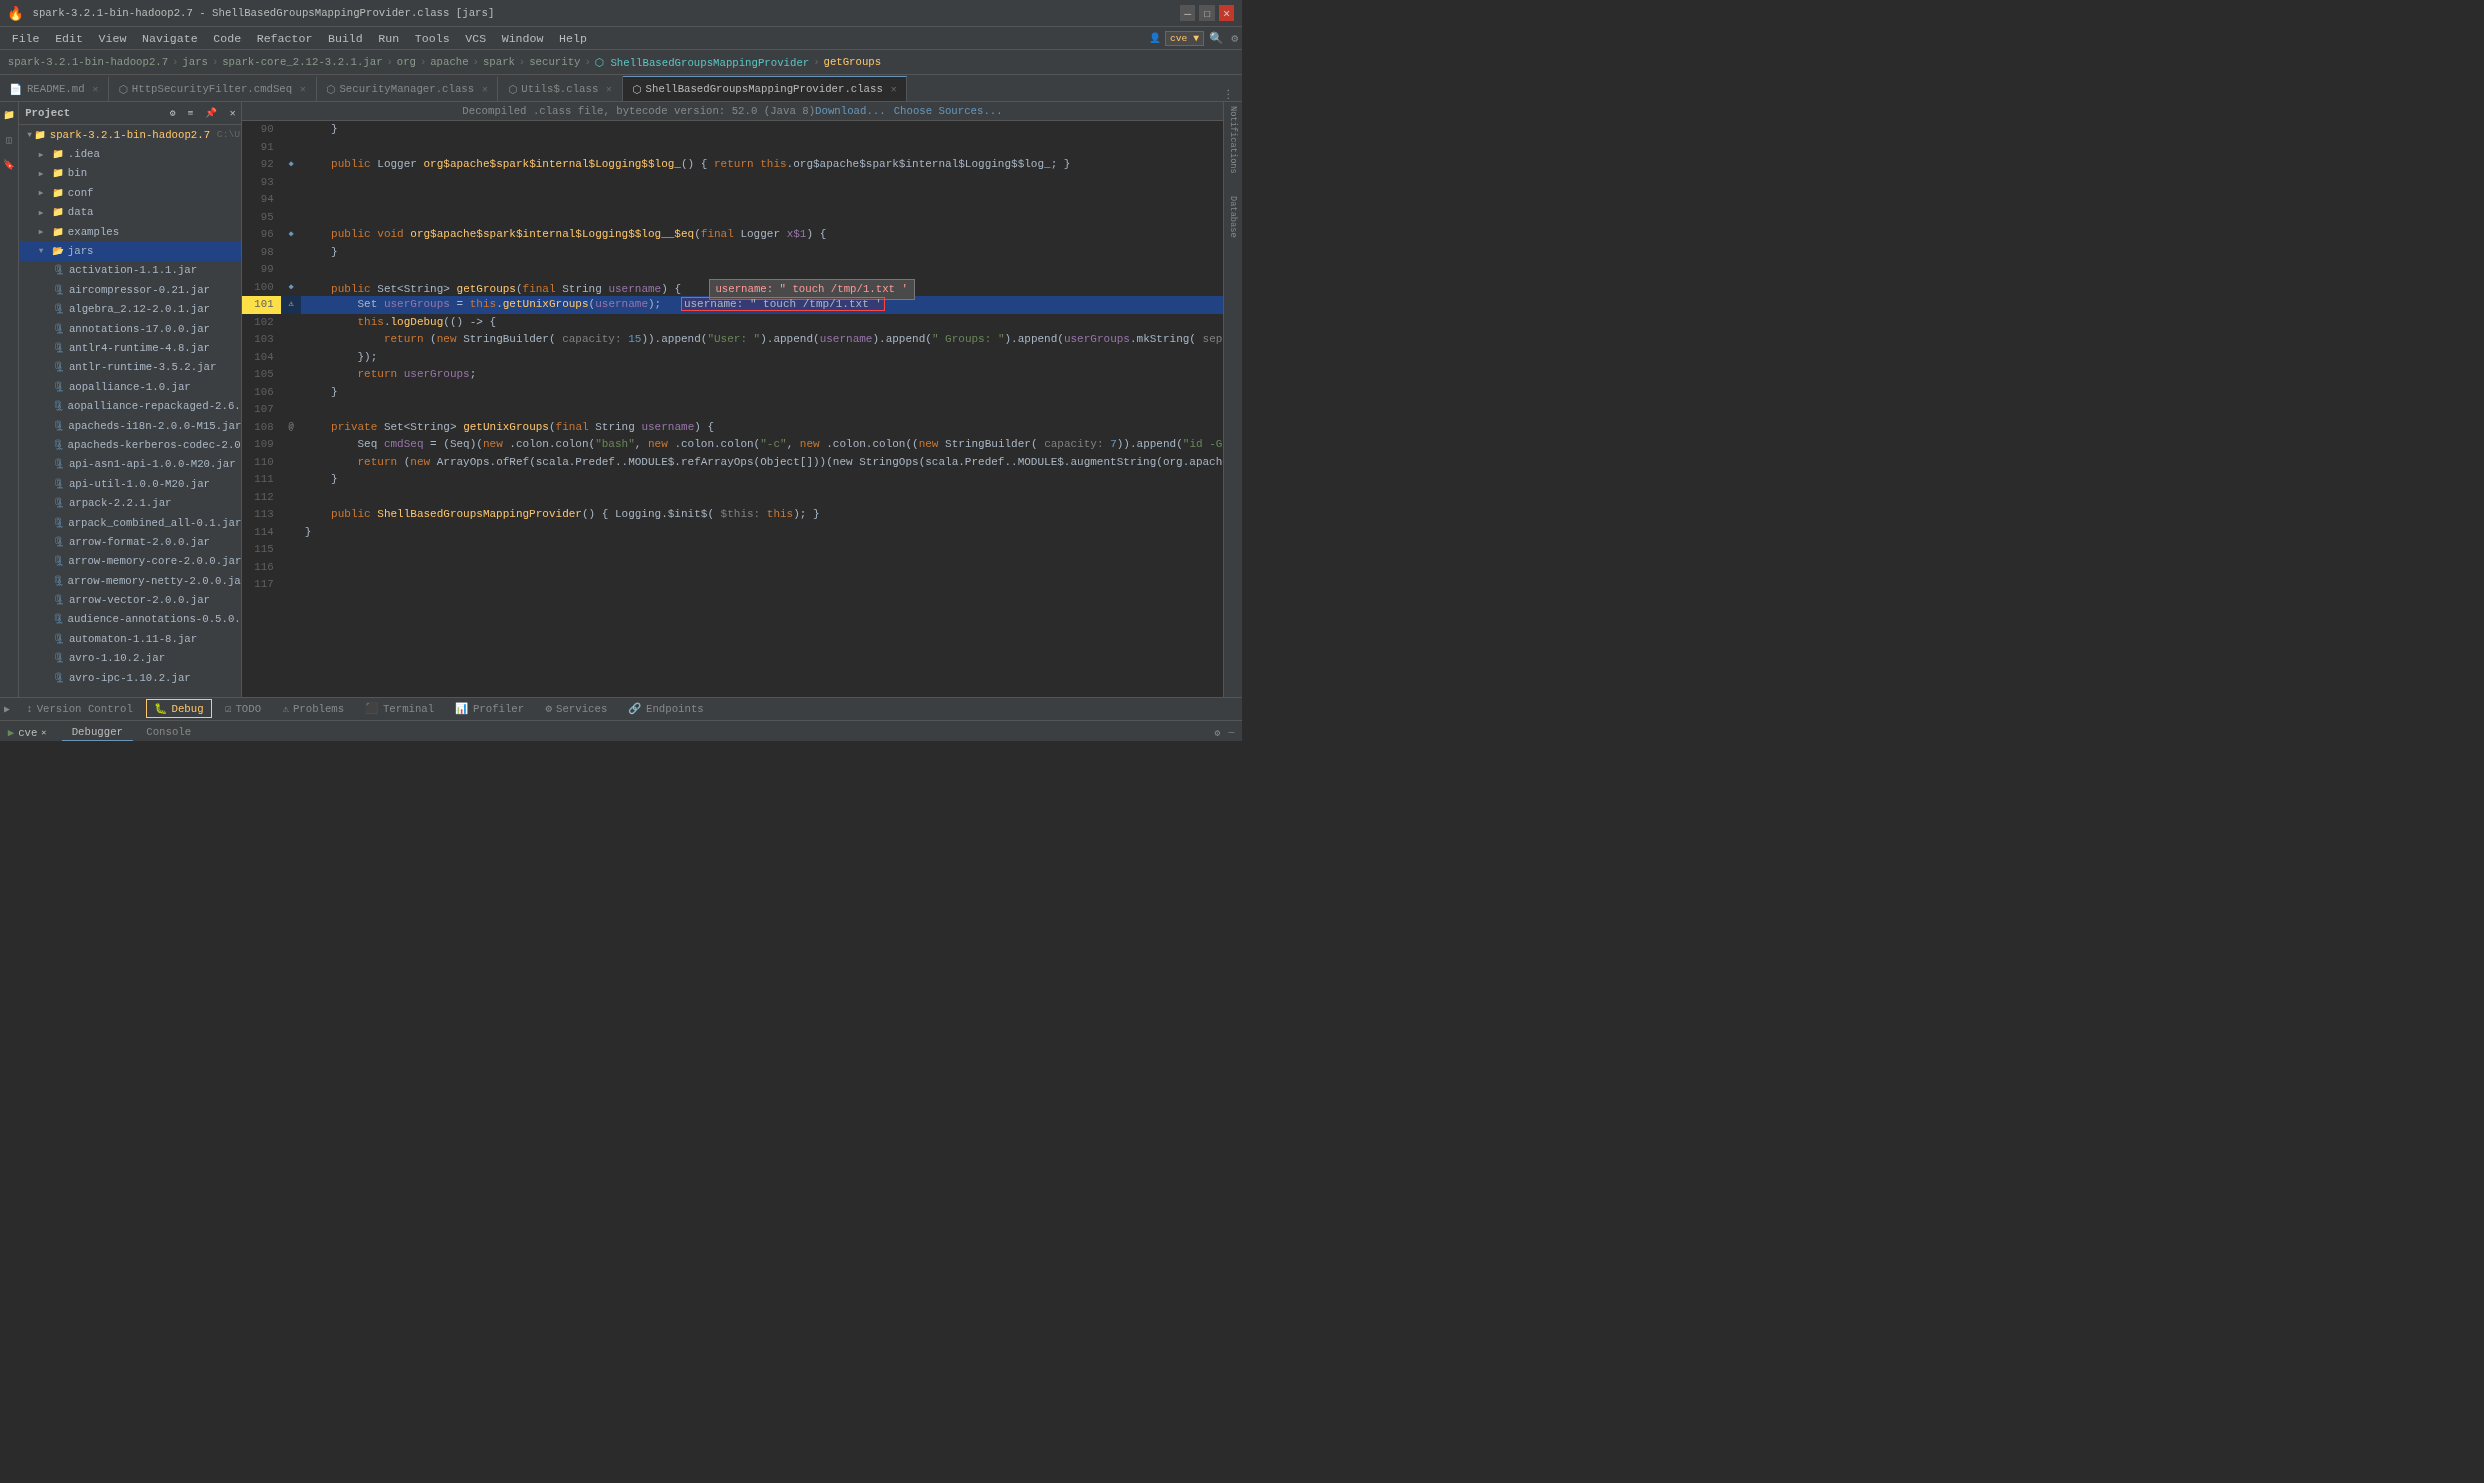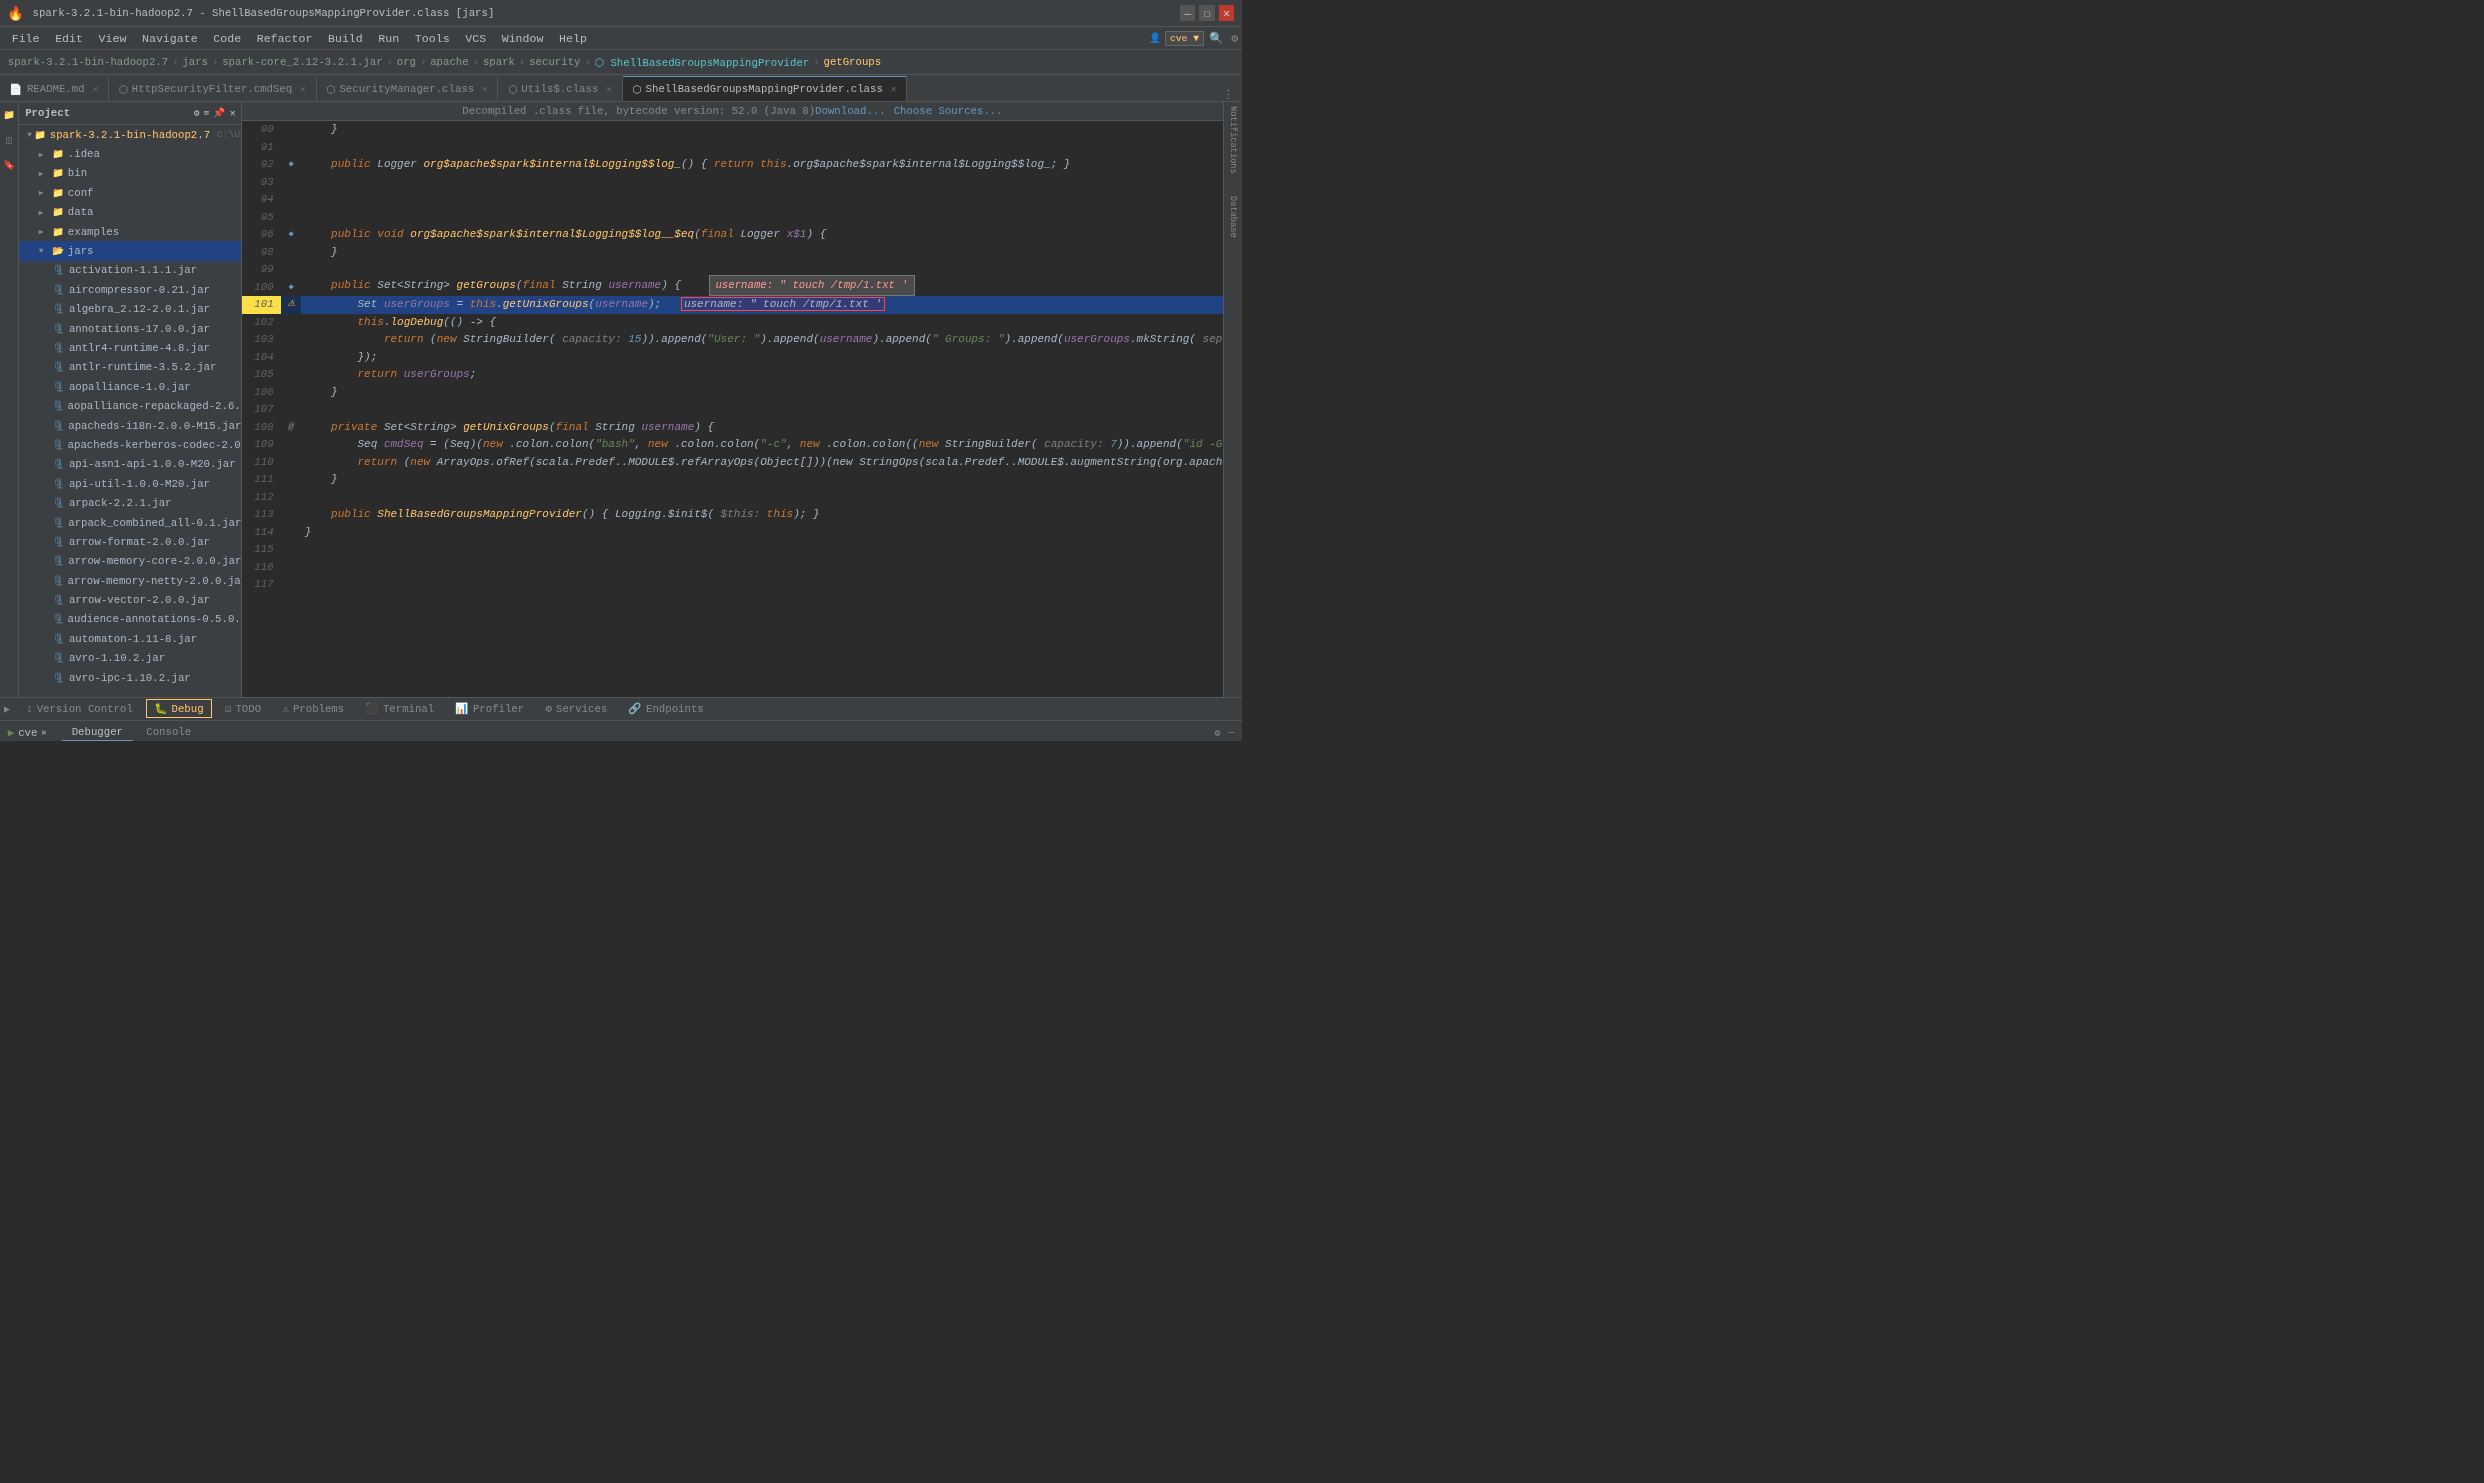--- a/index.html
+++ b/index.html
@@ -119,21 +119,21 @@
       border-right: 1px solid #555;
       display: flex;
       flex-direction: column;
       overflow: hidden;
     }
     #project-header {
       height: 23px;
       display: flex;
       align-items: center;
       padding: 0 5.8px;
-      gap: 4px;
+      gap: 12px;
       font-size: 10.7px;
       color: #bbbbbb;
       background: #3c3f41;
       border-bottom: 1px solid #555;
     }
     #project-tree {
       flex: 1;
       overflow-y: auto;
       overflow-x: hidden;
       font-size: 10.7px;
@@ -182,24 +182,23 @@
       cursor: pointer;
     }
     #code-editor {
       flex: 1;
       overflow: auto;
       padding: 0;
     }
     .code-line {
       display: flex;
       height: 17.5px;
-      align-items: flex-end;
+      align-items: flex-start;
       font-size: 11px;
       line-height: 17.5px;
-      font-style: italic;
     }
     .code-line.highlighted { background: #214283; }
     .line-num {
       width: 39px;
       min-width: 39px;
       text-align: right;
       padding-right: 7.8px;
       color: #606060;
       font-size: 10.7px;
       user-select: none;

